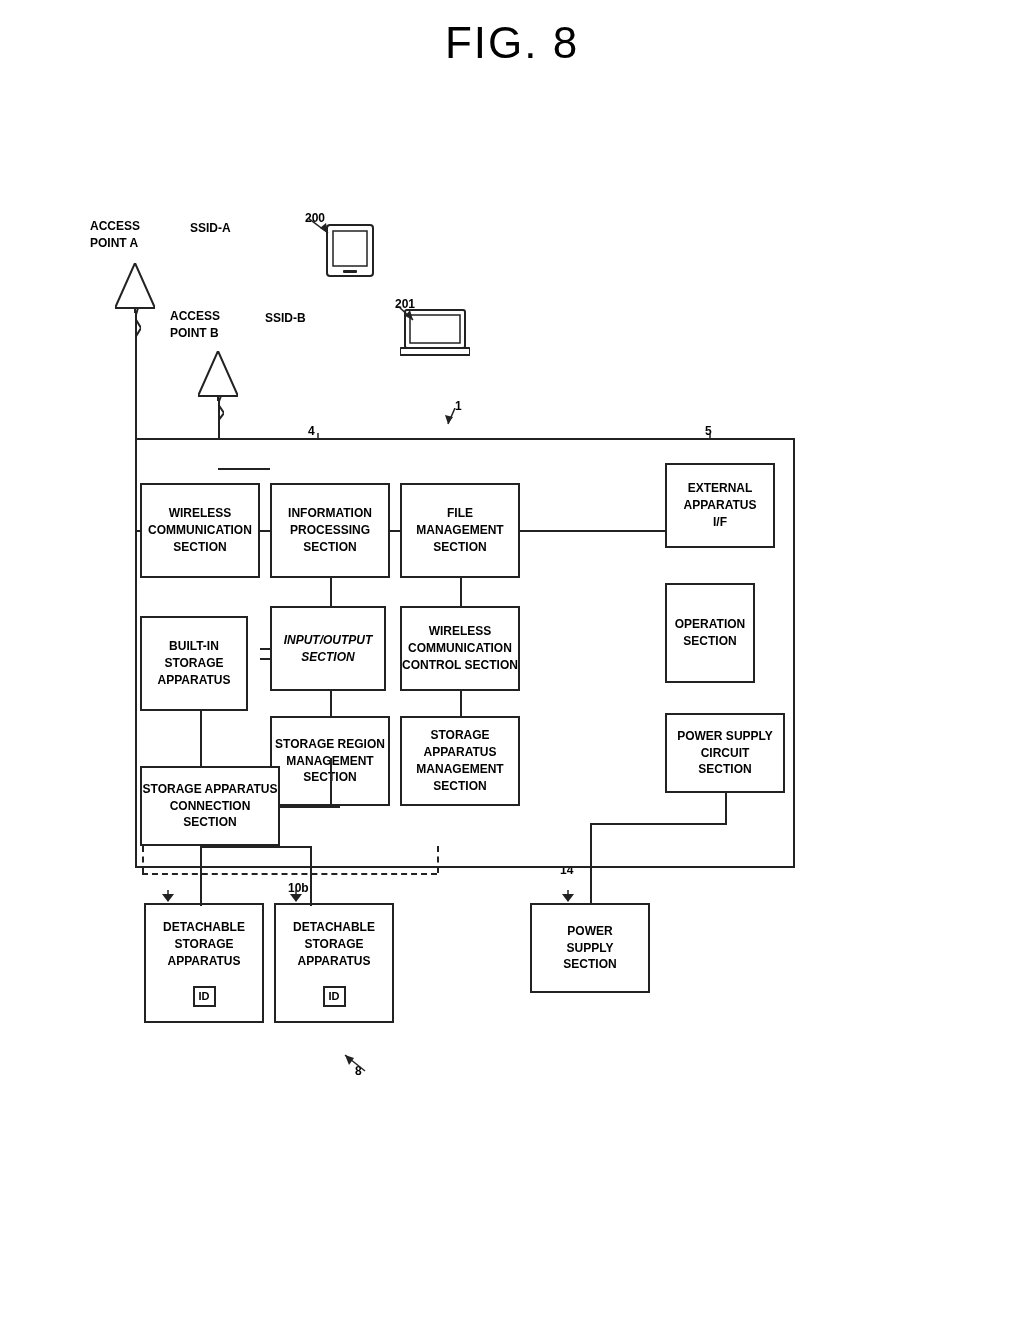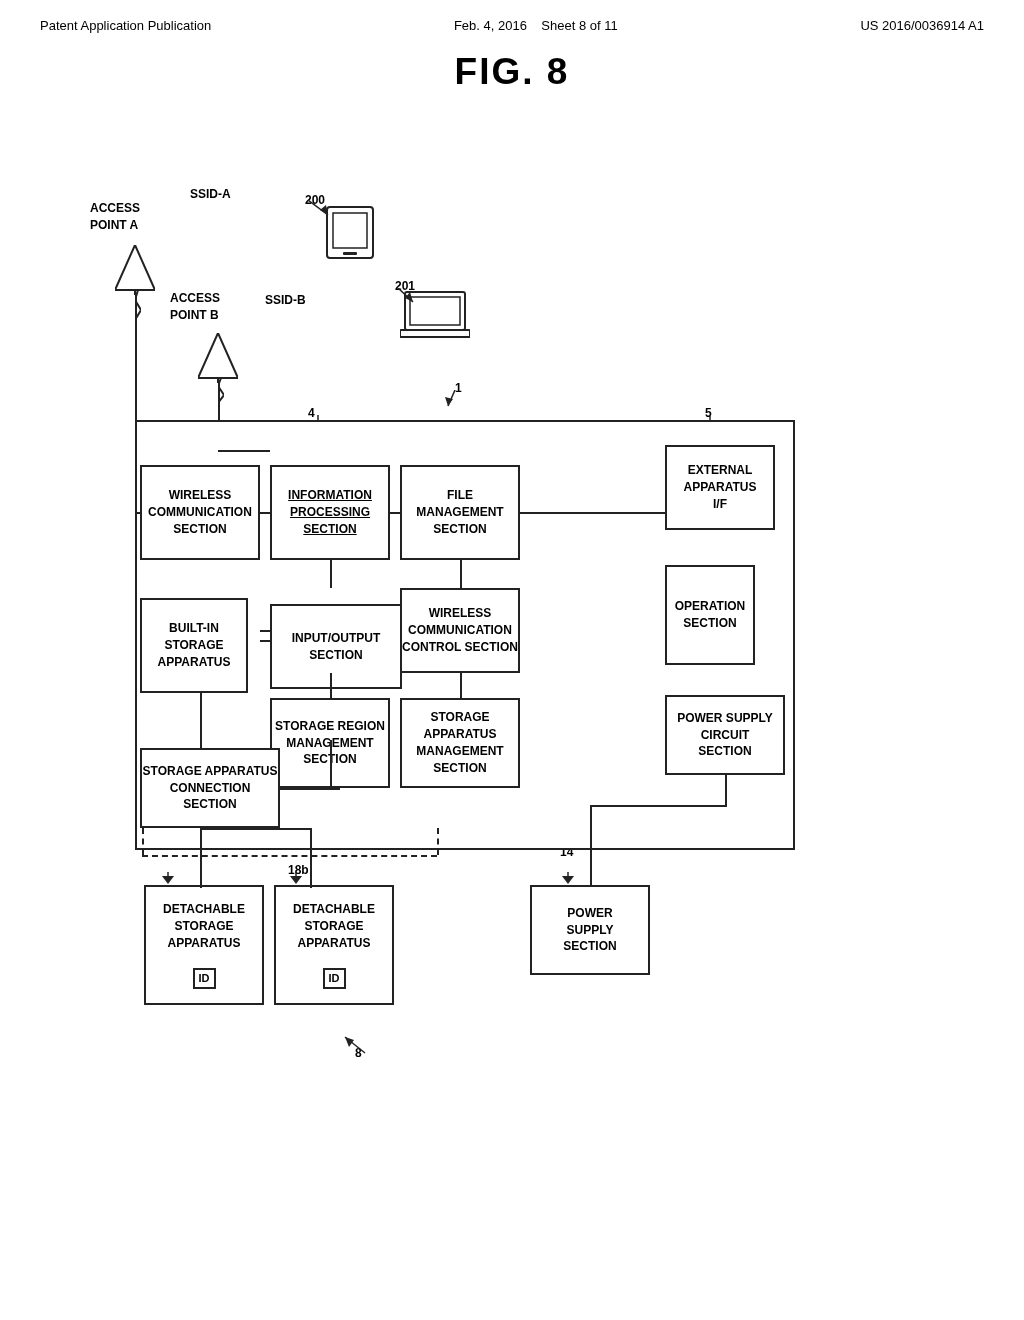--- a/index.html
+++ b/index.html
@@ -18,22 +18,22 @@
       position: relative;
     }
     .header {
       display: flex;
       justify-content: space-between;
       padding: 18px 40px 0 40px;
       font-size: 13px;
     }
     .fig-title {
       text-align: center;
-      font-size: 37px;
-      font-weight: bold;
+      font-size: 44px;
+      font-weight: normal;
       margin-top: 18px;
       letter-spacing: 2px;
     }
     .diagram-area {
       position: absolute;
       top: 100px;
       left: 60px;
       width: 900px;
       height: 1180px;
     }
@@ -90,38 +90,33 @@
       font-size: 11px;
       font-weight: bold;
       margin-top: 16px;
     }
   </style>
 </head>
 <body>
 
 <div class="page">
 
-  <div class="header">
-    <span>Patent Application Publication</span>
-    <span>Feb. 4, 2016&nbsp;&nbsp;&nbsp;&nbsp;Sheet 8 of 11</span>
-    <span>US 2016/0036914 A1</span>
-  </div>
 
   <div class="fig-title">FIG. 8</div>
 
   <div class="diagram-area">
 
     <div class="label" style="left:30px; top:100px; text-align:left;">ACCESS<br>POINT A</div>
 
     <svg style="position:absolute;left:55px;top:145px;" width="40" height="50">
       <polygon points="20,0 40,45 0,45" fill="none" stroke="#222" stroke-width="2"></polygon>
       <line x1="20" y1="45" x2="20" y2="50" stroke="#222" stroke-width="2"></line>
     </svg>
 
-    <div class="label" style="left:130px; top:86px;">SSID-A</div>
+    <div class="label" style="left:130px; top:102px;">SSID-A</div>
 
     <div class="label" style="left:245px; top:92px;">200</div>
 
     <svg style="position:absolute;left:248px;top:100px;" width="30" height="20">
       <line x1="0" y1="0" x2="20" y2="15" stroke="#222" stroke-width="1.5"></line>
       <polygon points="20,15 12,10 18,5" fill="#222"></polygon>
     </svg>
 
     <svg style="position:absolute;left:265px;top:105px;" width="50" height="55">
       <rect x="2" y="2" width="46" height="51" rx="3" fill="none" stroke="#222" stroke-width="2"></rect>
@@ -185,21 +180,21 @@
       WIRELESS<br>COMMUNICATION<br>SECTION
     </div>
 
     <div class="label" style="left:218px; top:350px;">4a</div>
 
     <svg style="position:absolute;left:215px;top:360px;" width="20" height="20">
       <line x1="8" y1="0" x2="8" y2="12" stroke="#222" stroke-width="1.5"></line>
       <polygon points="8,15 2,6 14,6" fill="#222"></polygon>
     </svg>
 
-    <div class="box" style="left:210px; top:365px; width:120px; height:95px; z-index:2;text-decoration:underline;">
+    <div class="box" style="left:210px; top:365px; width:120px; height:95px; z-index:2;">
       INFORMATION<br>PROCESSING<br>SECTION
     </div>
 
     <div class="label" style="left:347px; top:350px;">4d</div>
 
     <svg style="position:absolute;left:345px;top:360px;" width="20" height="20">
       <line x1="8" y1="0" x2="8" y2="12" stroke="#222" stroke-width="1.5"></line>
       <polygon points="8,15 2,6 14,6" fill="#222"></polygon>
     </svg>
 
@@ -218,21 +213,21 @@
       <polygon points="8,15 2,6 14,6" fill="#222"></polygon>
     </svg>
 
     <div class="label" style="left:347px; top:470px;">4e</div>
 
     <svg style="position:absolute;left:345px;top:480px;" width="20" height="20">
       <line x1="8" y1="0" x2="8" y2="12" stroke="#222" stroke-width="1.5"></line>
       <polygon points="8,15 2,6 14,6" fill="#222"></polygon>
     </svg>
 
-    <div class="box" style="left:210px; top:504px; width:132px; height:85px; z-index:2;">
+    <div class="box" style="left:210px; top:488px; width:116px; height:85px; z-index:2;font-style:italic;">
       INPUT/OUTPUT<br>SECTION
     </div>
 
     <div class="box" style="left:340px; top:488px; width:120px; height:85px; z-index:2;">
       WIRELESS<br>COMMUNICATION<br>CONTROL SECTION
     </div>
 
     <div class="label" style="left:615px; top:448px;">7</div>
 
     <svg style="position:absolute;left:615px;top:458px;" width="20" height="20">
@@ -344,21 +339,21 @@
     <svg style="position:absolute;left:100px;top:772px;" width="20" height="15">
       <line x1="8" y1="0" x2="8" y2="10" stroke="#222" stroke-width="1.5"></line>
       <polygon points="8,12 2,4 14,4" fill="#222"></polygon>
     </svg>
 
     <div class="box" style="left:84px; top:785px; width:120px; height:120px; z-index:2;">
       DETACHABLE<br>STORAGE<br>APPARATUS<br>
       <div class="id-box">ID</div>
     </div>
 
-    <div class="label" style="left:228px; top:762px;">18b</div>
+    <div class="label" style="left:228px; top:762px;">10b</div>
 
     <svg style="position:absolute;left:228px;top:772px;" width="20" height="15">
       <line x1="8" y1="0" x2="8" y2="10" stroke="#222" stroke-width="1.5"></line>
       <polygon points="8,12 2,4 14,4" fill="#222"></polygon>
     </svg>
 
     <div class="box" style="left:214px; top:785px; width:120px; height:120px; z-index:2;">
       DETACHABLE<br>STORAGE<br>APPARATUS<br>
       <div class="id-box">ID</div>
     </div>

